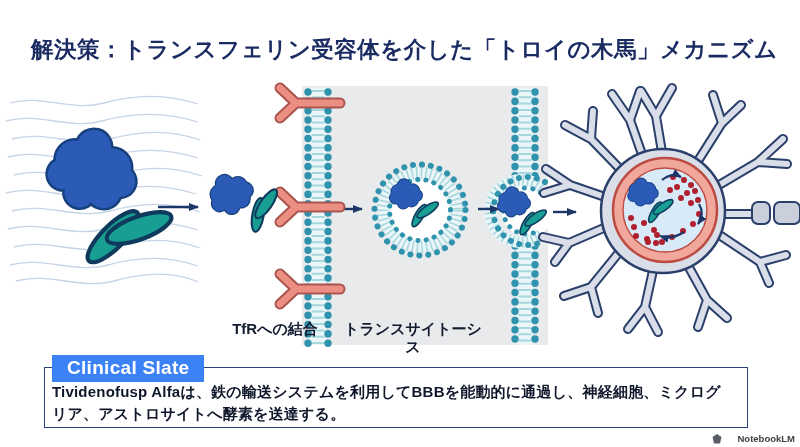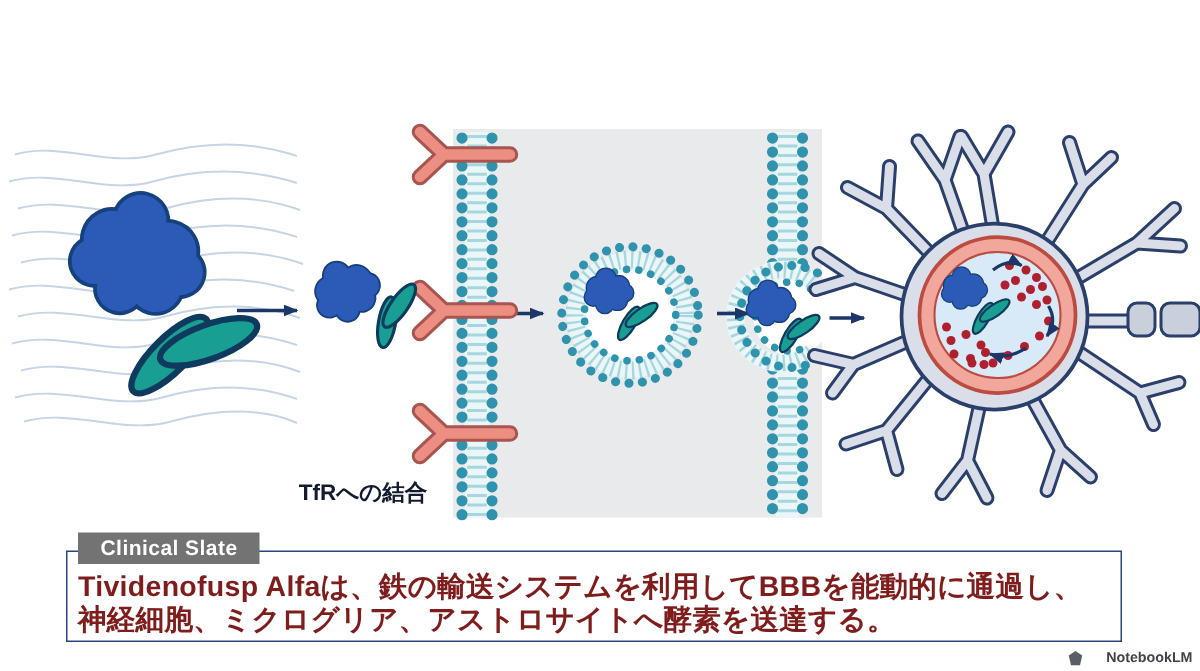--- a/index.html
+++ b/index.html
@@ -20,26 +20,26 @@
   .lbl.pre{white-space:pre-line;}
   .endo-label{
     position:absolute;left:348px;top:95px;width:152px;text-align:center;
     font-size:15px;font-weight:600;color:#24334F;letter-spacing:0.2px;
   }
   .clinical-box{
     position:absolute;left:44px;top:367px;width:704px;height:61px;
     border:1.6px solid #2A4480;background:#fff;box-sizing:border-box;
   }
   .clinical-tab{
-    position:absolute;left:52px;top:355px;background:#737373;color:#fff;
-    font-size:14px;font-weight:700;padding:2px 15px 3px 15px;letter-spacing:0.3px;
+    position:absolute;left:52px;top:355px;background:#3b82f6;color:#fff;
+    font-size:19px;font-weight:700;padding:2px 15px 3px 15px;letter-spacing:0.3px;
   }
   .clinical-body{
     position:absolute;left:52px;top:381px;width:676px;
-    font-size:19px;line-height:21.5px;font-weight:600;color:#7f1d1d;
+    font-size:15px;line-height:21.5px;font-weight:600;color:#0f172a;
     letter-spacing:0.2px;
   }
   .footer{
     position:absolute;right:5px;bottom:3px;display:flex;align-items:center;gap:15px;
     font-size:9.5px;font-weight:700;color:#3F4347;
   }
   .footer svg{display:block;}
 </style>
 </head>
 <body>
@@ -223,23 +223,25 @@
       </g>
       <g fill="none" stroke="#1C3668" stroke-width="2.2">
         <path d="M662,180 Q672,172 681,177" marker-end="url(#ah)"></path>
         <path d="M699,204 Q705,214 698,224" marker-end="url(#ah)"></path>
         <path d="M684,232 Q672,240 660,236" marker-end="url(#ah)"></path>
       </g>
       <use href="#molecule" transform="translate(643,194) scale(0.65)"></use>
     </g>
   </svg>
 
-
-
-  <div class="lbl" style="left:181px;top:320px;width:122px;">TfRへの結合</div>
+  <div class="title">解決策：トランスフェリン受容体を介した「トロイの木馬」メカニズム</div>
+
+
+  <div class="lbl" style="left:214px;top:320px;width:122px;">TfRへの結合</div>
+  <div class="lbl" style="left:338px;top:320px;width:150px;">トランスサイトーシス</div>
 
   <div class="clinical-box"></div>
   <div class="clinical-tab">Clinical Slate</div>
   <div class="clinical-body">Tividenofusp Alfaは、鉄の輸送システムを利用してBBBを能動的に通過し、神経細胞、ミクログリア、アストロサイトへ酵素を送達する。</div>
 
   <div class="footer">
     <svg width="10" height="10" viewBox="0 0 10 10">
       <polygon points="5,0 9.5,3 8,9.5 2,9.5 0.5,3" fill="#5A5F66"></polygon>
     </svg>
     <span>NotebookLM</span>

